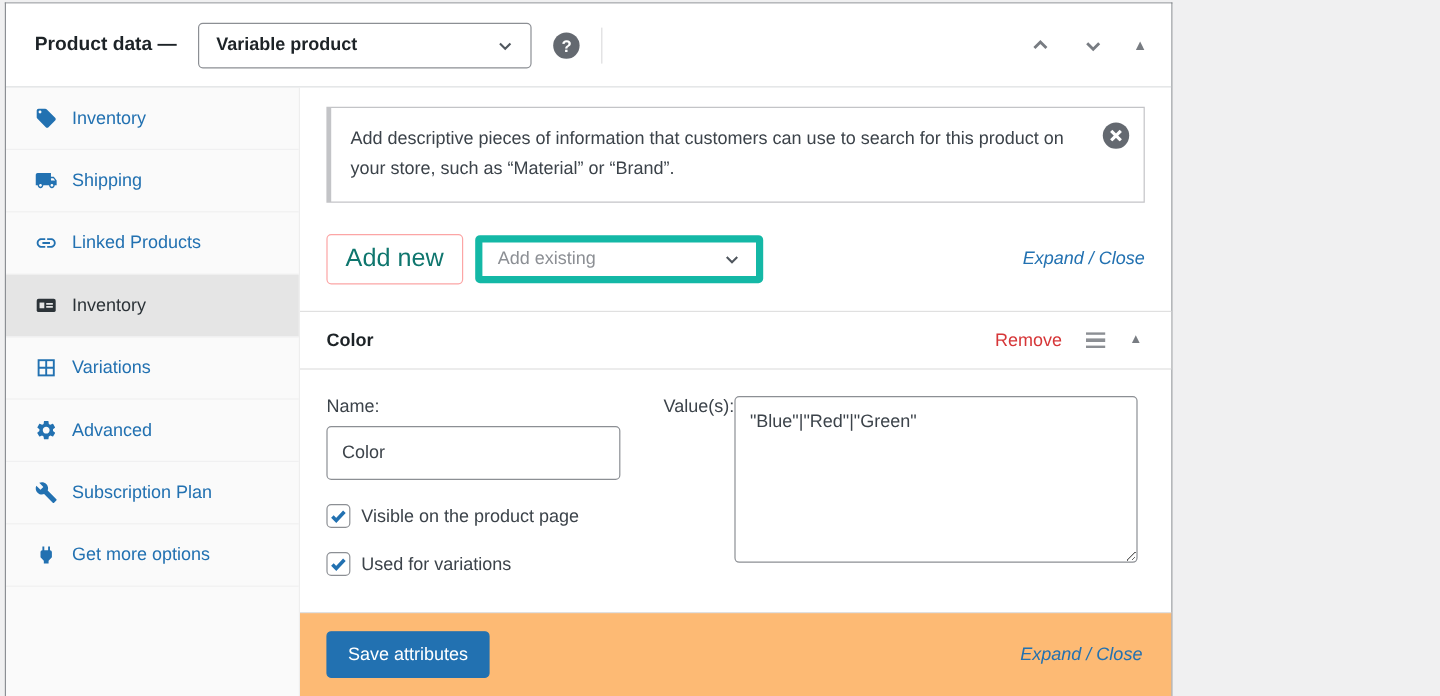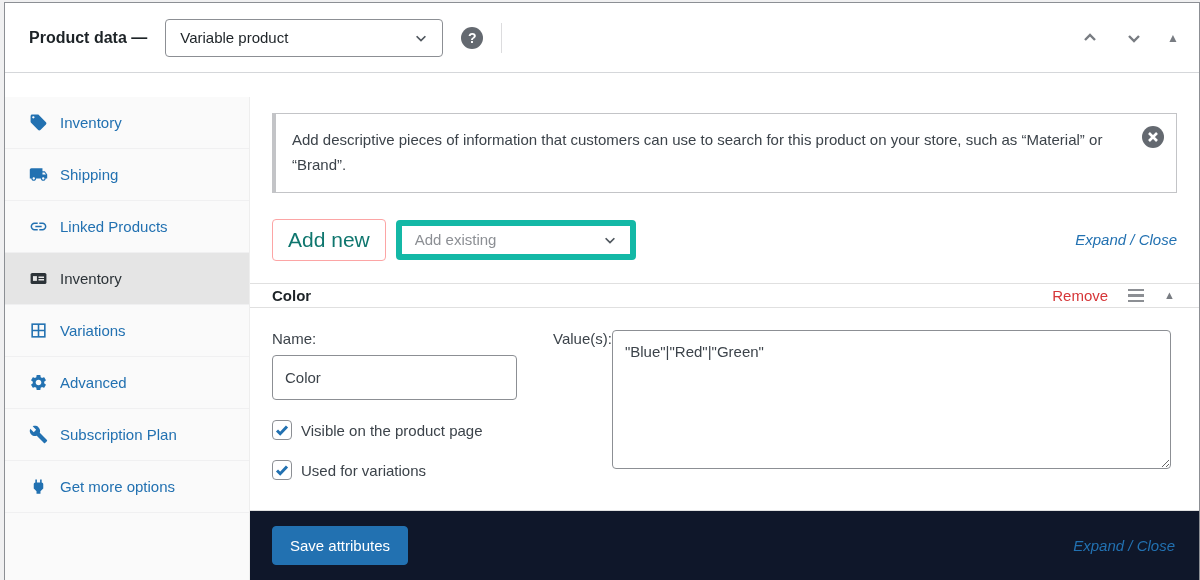--- a/index.html
+++ b/index.html
@@ -3,42 +3,42 @@
 <meta charset="utf-8">
 <style>
   * { margin:0; padding:0; box-sizing:border-box; }
   html,body { width:1200px; height:580px; overflow:hidden; }
   body {
     font-family:"Liberation Sans","DejaVu Sans",sans-serif;
     background:#f0f0f1;
     color:#3c434a;
   }
   .panel {
-    width:1196px; height:578px; margin:2px 0 0 4px;
+    width:973px; height:578px; margin:2px 0 0 4px;
     background:#fff;
     border:1px solid #8c8f94;
     border-bottom:none;
-    display:flex; flex-direction:column;gap:24px;
+    display:flex; flex-direction:column;
   }
   
   .pd-header {
     height:70px; flex:0 0 70px;
     display:flex; align-items:center;
     padding:0 20px 0 24px;
     border-bottom:1px solid #d5d7da;
     background:#fff;
   }
   .pd-title { font-size:16px; font-weight:bold; color:#1d2327; margin-right:18px; white-space:nowrap; }
   .type-select {
     width:278px; height:38px;
     border:1px solid #8c8f94; border-radius:4px;
     display:flex; align-items:center; justify-content:space-between;
     padding:0 14px; cursor:pointer; background:#fff;
   }
-  .type-select .sel-text { font-size:15px; font-weight:400; color:#1d2327; }
+  .type-select .sel-text { font-size:15px; font-weight:700; color:#1d2327; }
   .chev { width:14px; height:14px; stroke:#50575e; stroke-width:2; fill:none; }
   .help-circle {
     width:22px; height:22px; border-radius:50%;
     background:#646970; color:#fff;
     font-size:14px; font-weight:bold;
     display:flex; align-items:center; justify-content:center;
     margin-left:18px; cursor:pointer;
   }
   .hdr-sep { width:1px; height:30px; background:#dcdcde; margin-left:18px; }
   .hdr-right { margin-left:auto; display:flex; align-items:center; gap:22px; }
@@ -129,21 +129,21 @@
     border:1px solid #8c8f94; border-radius:4px; background:#fff;
     display:flex; align-items:center; justify-content:center;
   }
   .cb-box svg { width:14px; height:14px; stroke:#2271b1; stroke-width:3; fill:none; }
   .cb-label { font-size:15px; color:#3c434a; }
   
   .attr-footer {
     border-top:1px solid #e0e0e0;
     padding:15px 24px 15px 22px;
     display:flex; align-items:center;
-    background:#0f172a; margin-top:auto;justify-content:center;
+    background:#fdba74; margin-top:auto;justify-content:center;
   }
   .btn-primary {
     background:#2271b1; border:1px solid #2271b1; border-radius:4px;
     color:#fff; font-size:15px; font-weight:500;
     padding:10px 17px; cursor:pointer; font-family:inherit;
   }
 </style>
 </head>
 <body>
 

